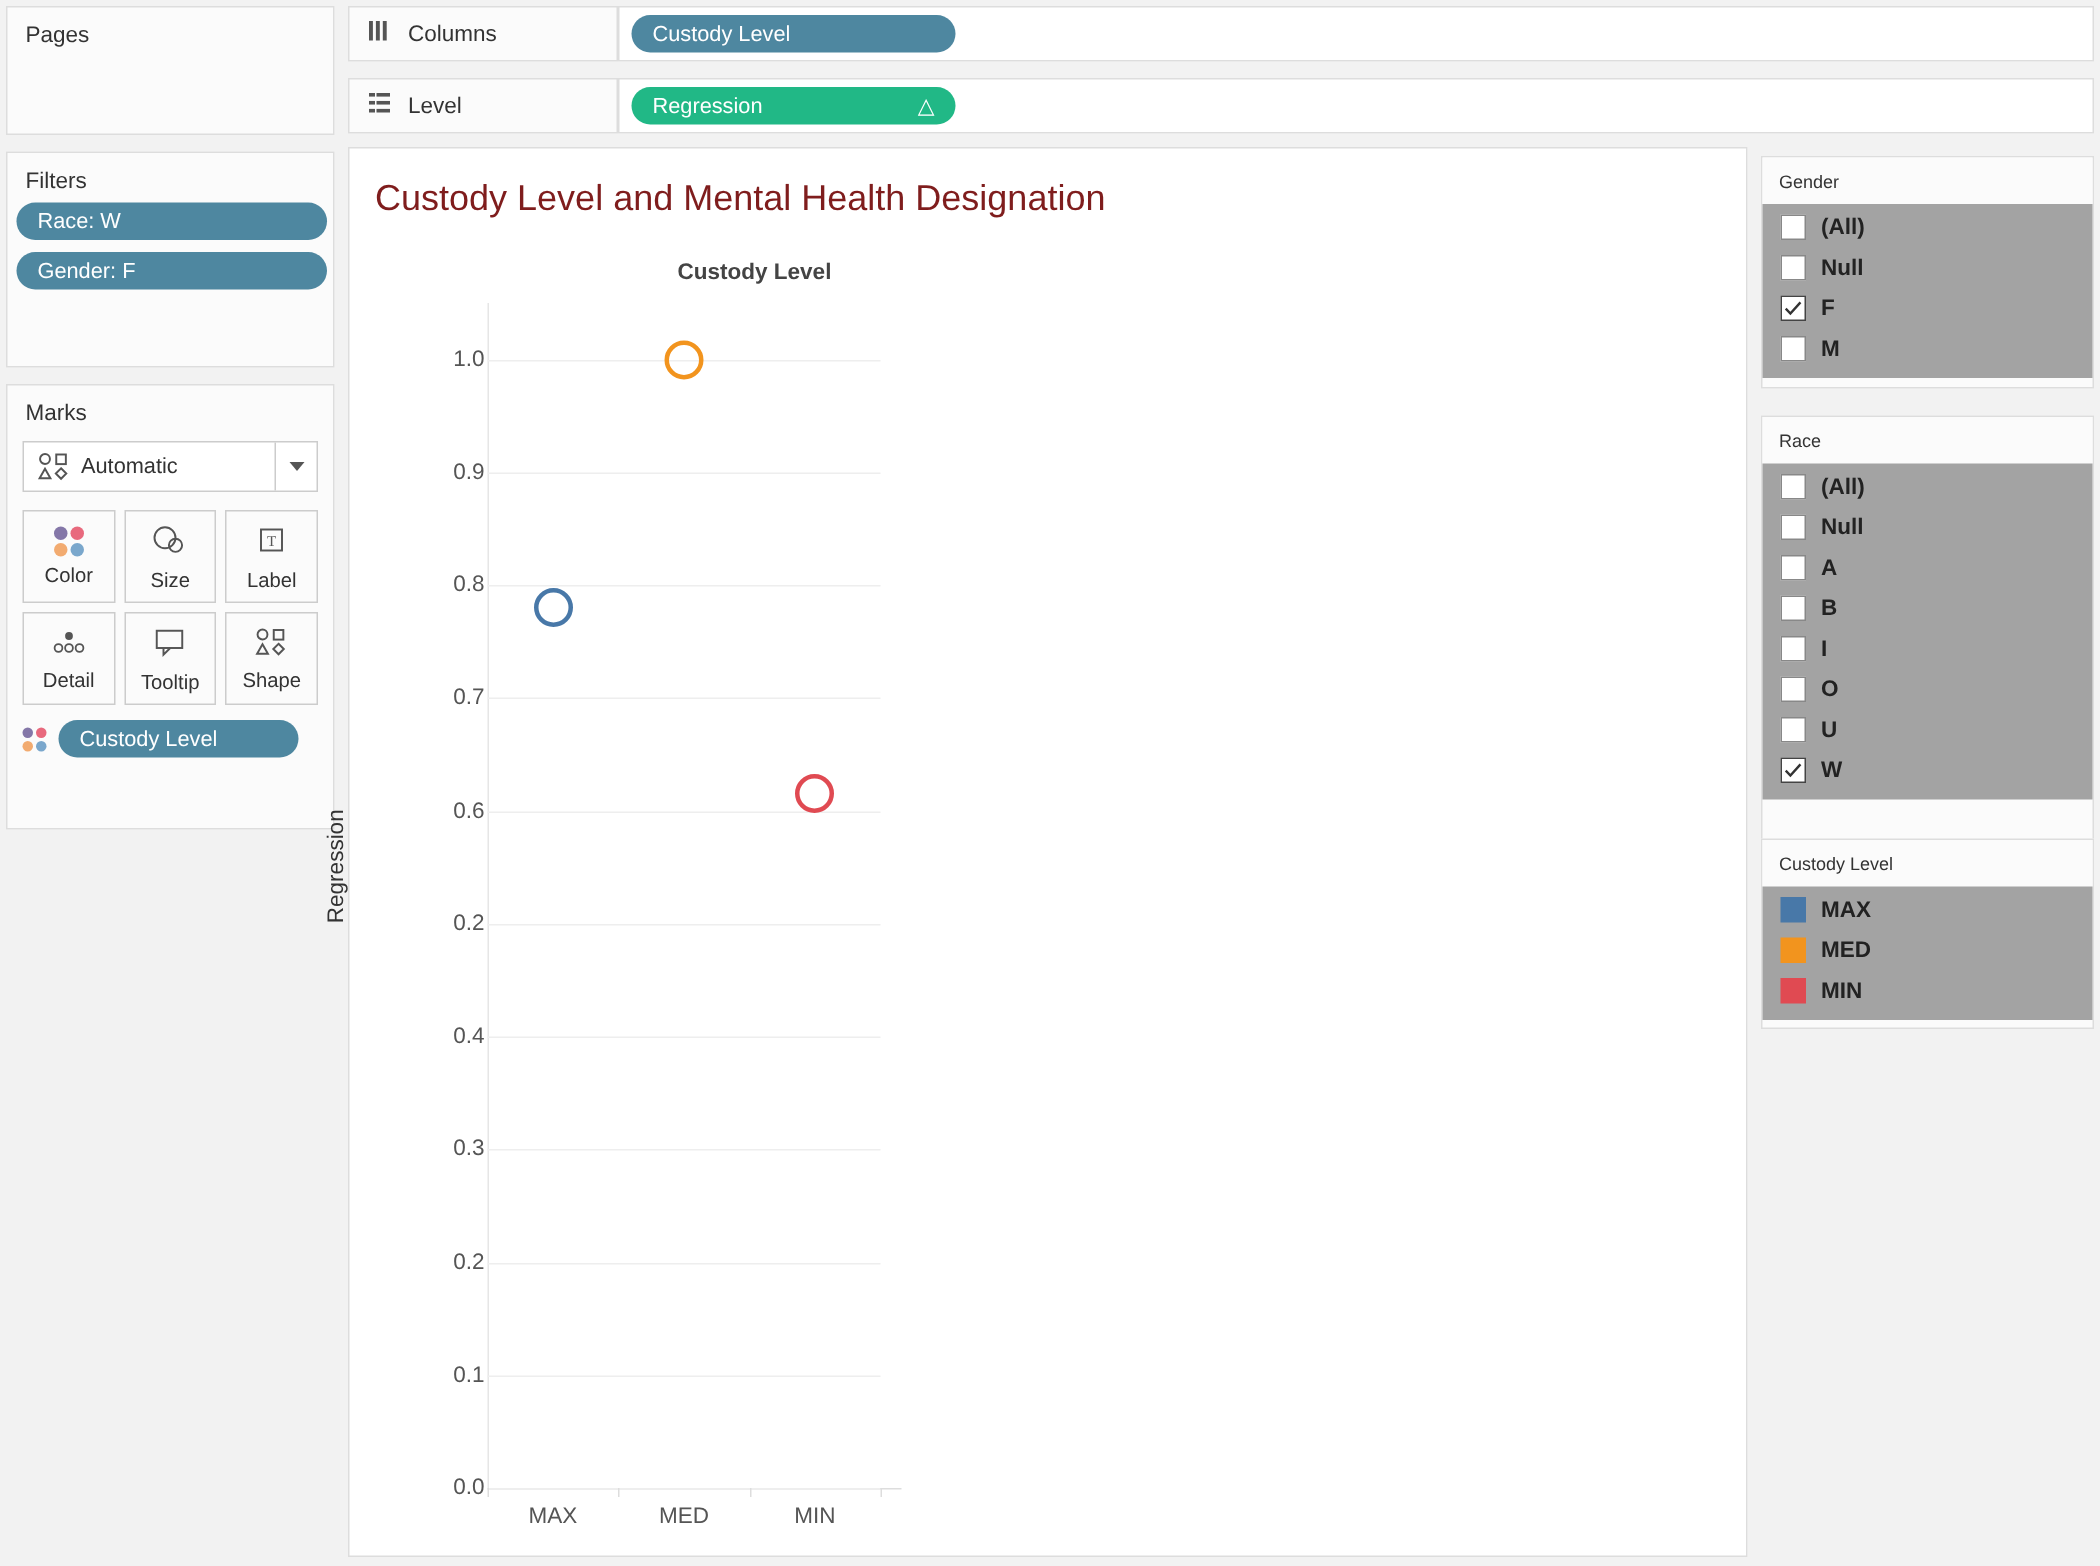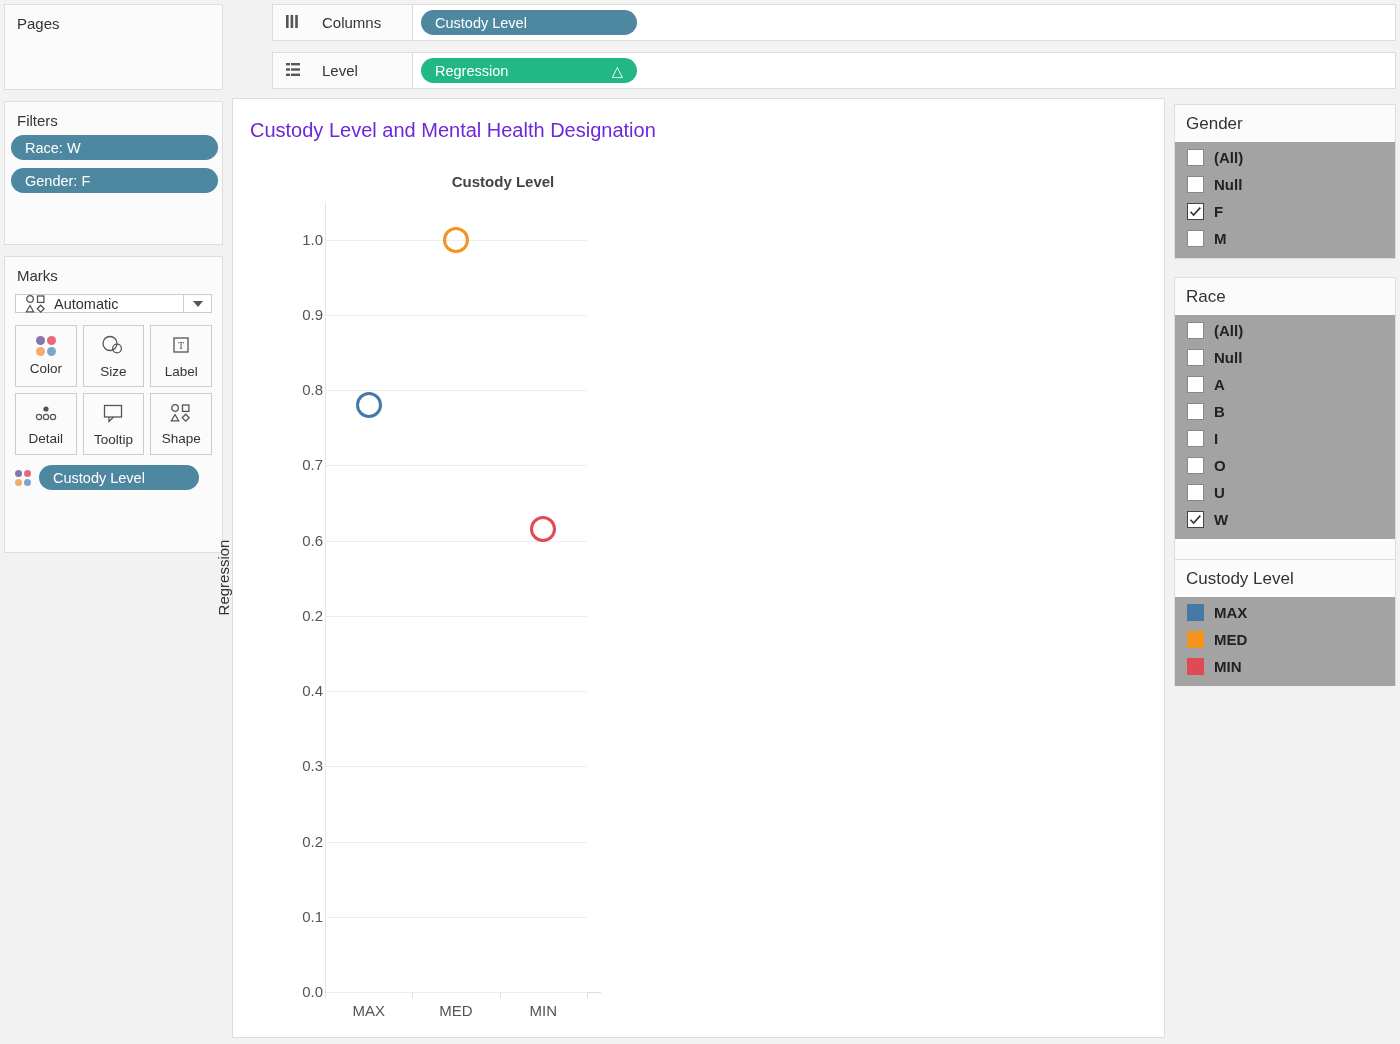--- a/index.html
+++ b/index.html
@@ -45,21 +45,21 @@
   .pill.blue  { background: #4e87a0; }
   .pill.green { background: #21b886; }
 
   .filter-pill { width: 207px; margin: 0 0 8px 6px; }
 
   
   #marks-card { left: 4px; top: 256px; width: 219px; height: 297px; }
 
   .marks-type {
     margin: 4px 10px 12px 10px;
-    height: 19px;
+    height: 34px;
     border: 1px solid #ccc;
     background: #fff;
     display: flex; align-items: center;
     font-size: 14.5px;
   }
   .marks-type .mt-icon { margin: 0 7px 0 9px; display:flex; }
   .marks-type .mt-label { flex: 1; }
   .marks-type .mt-caret {
     width: 28px; height: 100%;
     border-left: 1px solid #ccc;
@@ -107,22 +107,21 @@
   .dots.sm i { width: 7px; height: 7px; }
 
   
   .shelf-label {
     position: absolute;
     background: #fbfbfb;
     border: 1px solid #ddd;
     display: flex; align-items: center;
     font-size: 15px;
     padding-left: 12px;
-    gap: 20px;
-    margin-left: 40px;
+    gap: 10px;
   }
   .shelf-field {
     position: absolute;
     background: #fff;
     border: 1px solid #ddd;
     display: flex; align-items: center;
     padding-left: 8px;
   }
   #columns-label { left: 232px; top: 4px;  width: 180px; height: 37px; }
   #columns-field { left: 412px; top: 4px;  width: 984px; height: 37px; }
@@ -135,21 +134,21 @@
   
   #viz {
     position: absolute;
     left: 232px; top: 98px;
     width: 933px; height: 940px;
     background: #fff;
     border: 1px solid #ddd;
   }
   #viz-title {
     position: absolute; left: 17px; top: 20px;
-    font-size: 20px; color: #6d28d9; font-weight: 400;
+    font-size: 24px; color: #7f1d1d; font-weight: 400;
   }
   #col-header {
     position: absolute; left: 90px; top: 74px;
     width: 360px; text-align: center;
     font-size: 15px; font-weight: bold; color: #444;
   }
   .axis-title {
     position: absolute;
     font-size: 15px; color: #333;
   }
@@ -199,21 +198,21 @@
     border: 3px solid #000;
     background: transparent;
     transform: translate(-13px, -13px);
   }
 
   
   #gender-card { left: 1174px; top: 104px; width: 222px; height: 155px; }
   #race-card   { left: 1174px; top: 277px; width: 222px; height: 320px; }
   #legend-card { left: 1174px; top: 559px; width: 222px; height: 127px; }
   .panel-head {
-    font-size: 17px; color: #333;
+    font-size: 12px; color: #333;
     padding: 9px 0 8px 11px;
     background: #fbfbfb;
   }
   .panel-body { background: #a3a3a3; padding: 2px 0 6px 0; font-weight: bold; }
   .opt {
     display: flex; align-items: center; gap: 10px;
     height: 27px; padding-left: 12px;
     font-size: 15px; color: #222;
   }
   .cbox {

